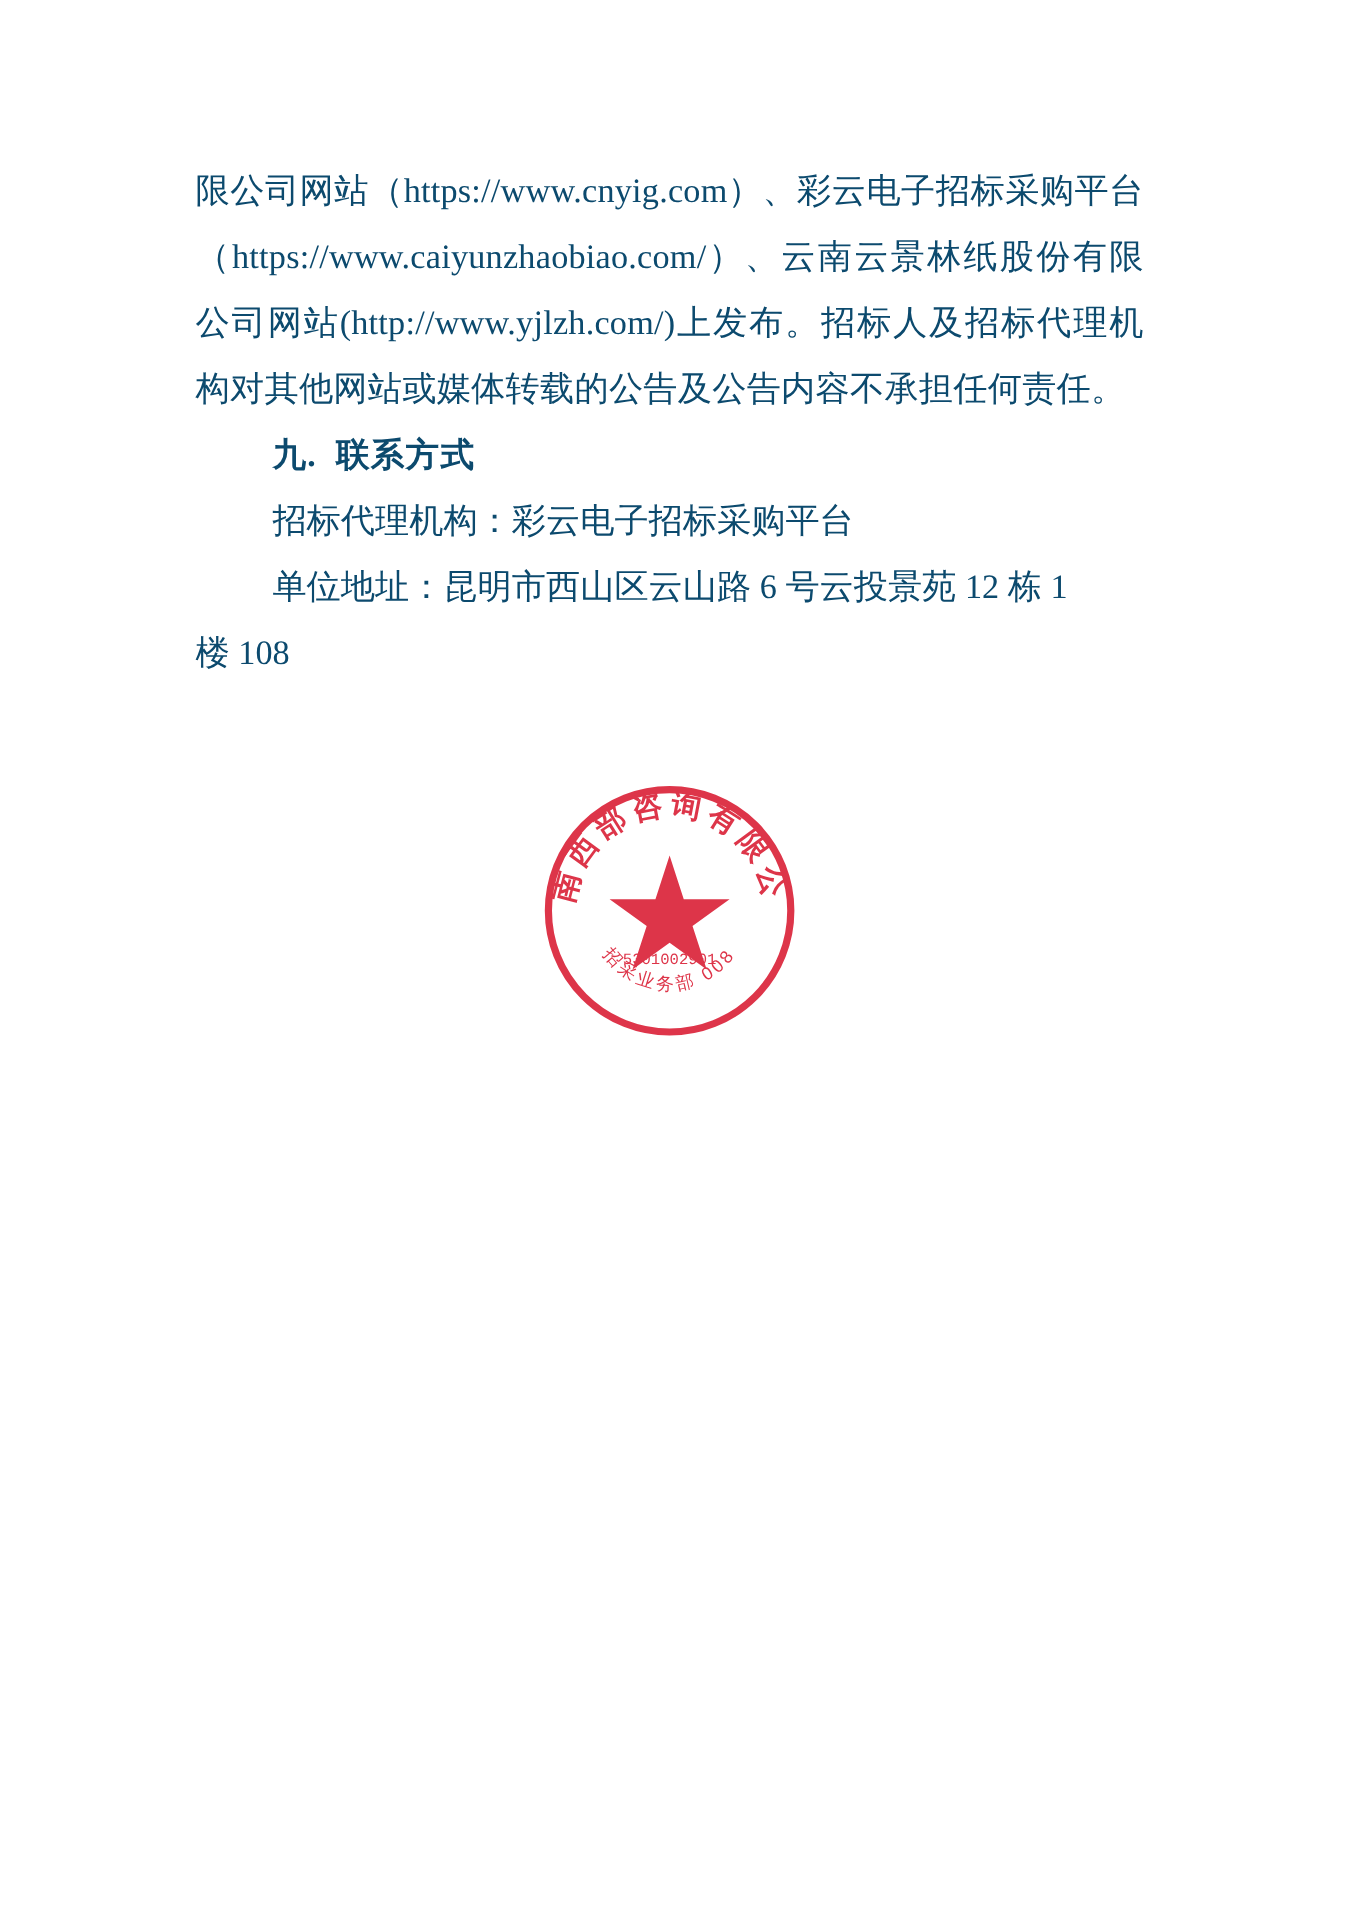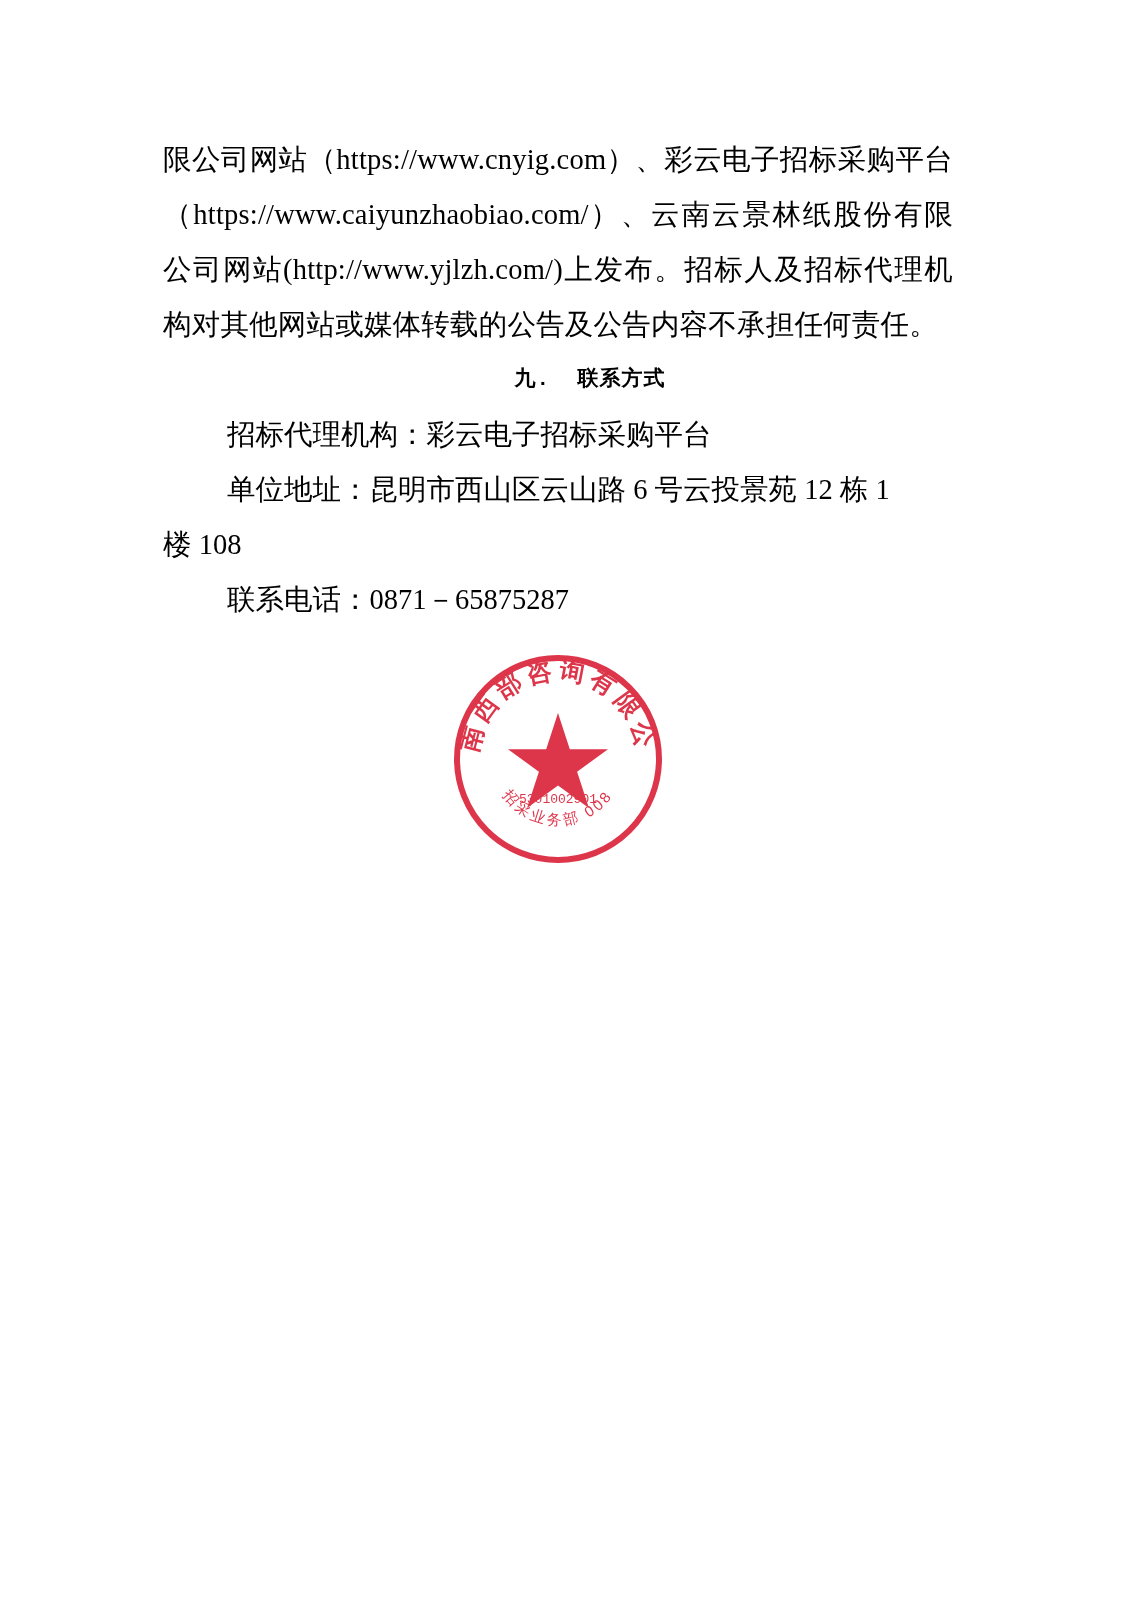--- a/index.html
+++ b/index.html
@@ -7,45 +7,44 @@
     padding: 0;
     background: #ffffff;
   }
   .page {
     position: relative;
     width: 1131px;
     height: 1600px;
     background: #ffffff;
     overflow: hidden;
     font-family: "Liberation Serif", "DejaVu Serif", serif;
-    color: #000000;
+    color: #0c4a6e;
   }
   .content {
     position: absolute;
     left: 163px;
     top: 132px;
     width: 790px;
   }
   .para {
     font-size: 28.5px;
     line-height: 55px;
     text-align: justify;
     text-justify: inter-ideograph;
     margin: 0;
     letter-spacing: 0.2px;
   }
   .section-title {
-    font-size: 21px;
+    font-size: 28px;
     font-weight: bold;
     line-height: 55px;
     margin: 0;
     padding-left: 64px;
-    font-family: Liberation Mono, monospace;
+    font-family: Liberation Serif, serif;
     letter-spacing: 1px;
-    text-align: center;
   }
   .line {
     font-size: 28.5px;
     line-height: 55px;
     margin: 0;
     white-space: pre;
   }
   .line.indent1 {
     padding-left: 64px;
   }
@@ -70,21 +69,20 @@
 
   <div class="content">
 
     <p class="para">限公司网站（https://www.cnyig.com）、彩云电子招标采购平台（https://www.caiyunzhaobiao.com/）、云南云景林纸股份有限公司网站(http://www.yjlzh.com/)上发布。招标人及招标代理机构对其他网站或媒体转载的公告及公告内容不承担任何责任。</p>
 
     <p class="section-title"><span>九.</span>&nbsp;&nbsp;<span>联系方式</span></p>
 
     <p class="line indent1">招标代理机构：彩云电子招标采购平台</p>
     <p class="line indent1">单位地址：昆明市西山区云山路 6 号云投景苑 12 栋 1</p>
     <p class="line noindent">楼 108</p>
-    <p class="line indent1">联系电话：0871－65875287</p>
 
   </div>
 
   <div class="seal">
     <svg width="212" height="212" viewBox="0 0 212 212" xmlns="http://www.w3.org/2000/svg">
       <defs>
         <path id="arcTop" d="M 26,106 A 80,80 0 0 1 186,106" fill="none"></path>
         <path id="arcBottom" d="M 40,106 A 66,66 0 0 0 172,106" fill="none"></path>
       </defs>
       <g opacity="0.85">

